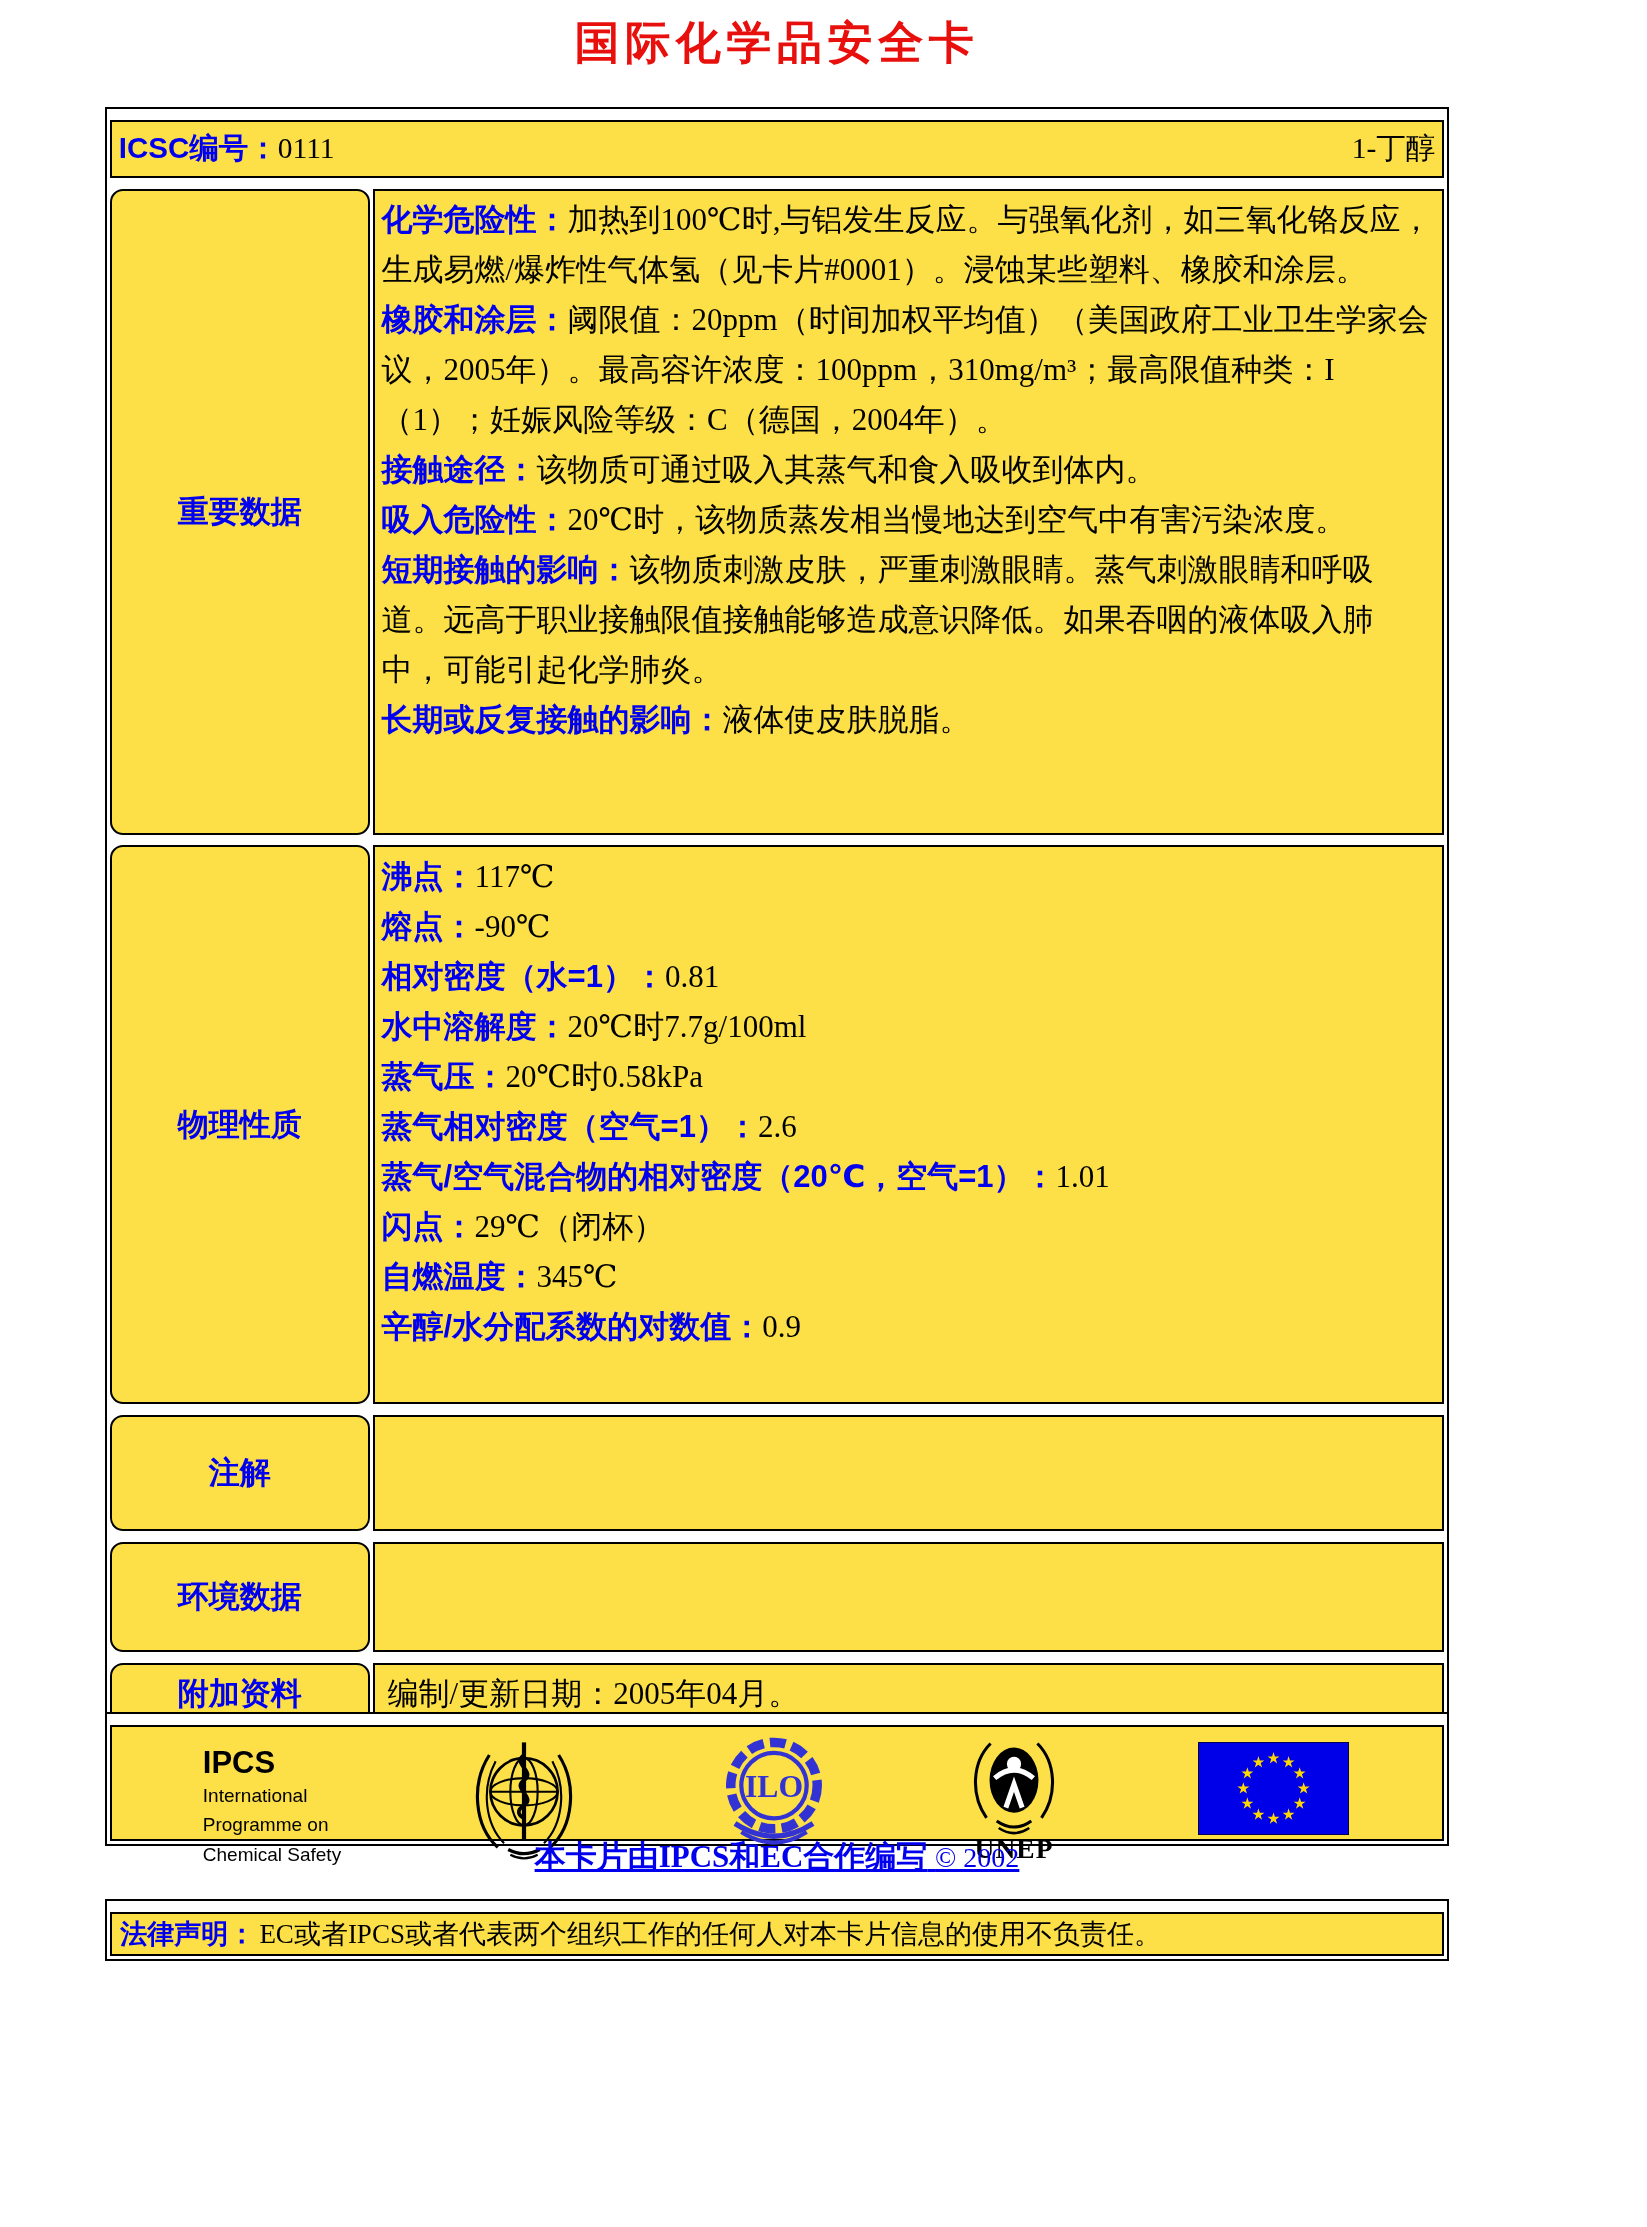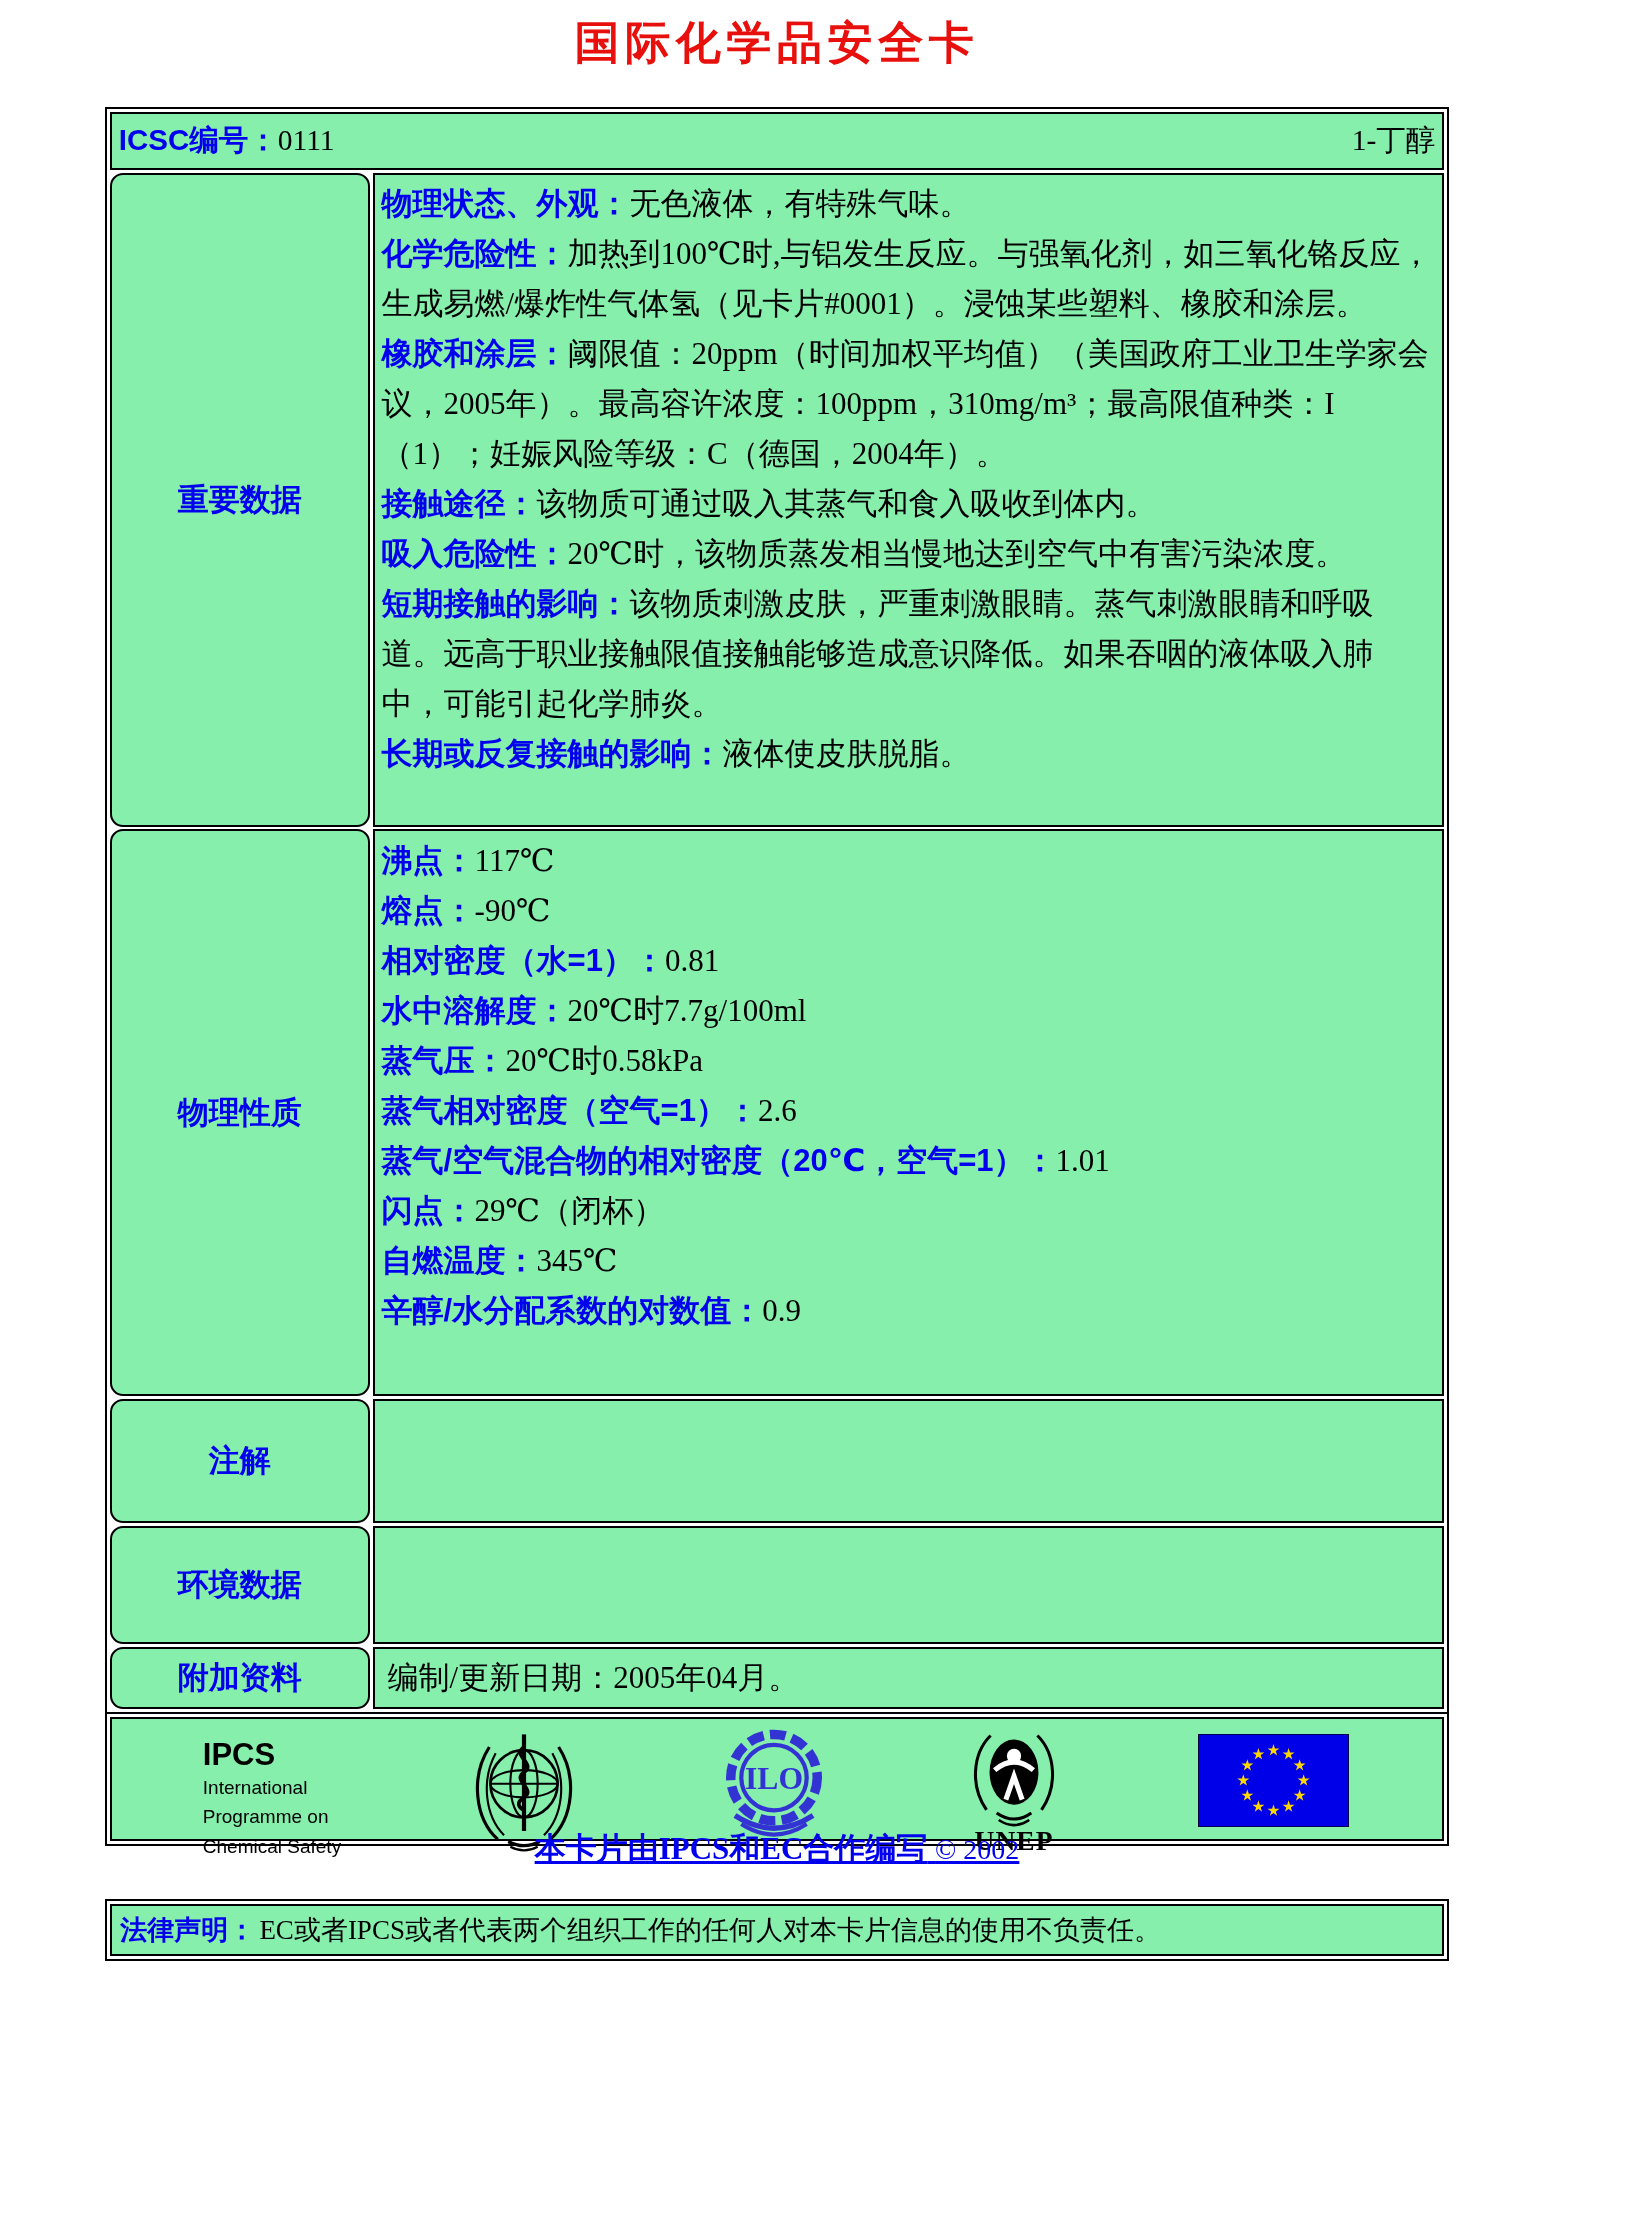--- a/index.html
+++ b/index.html
@@ -14,21 +14,21 @@
     text-align:center;font-size:45px;font-weight:bold;letter-spacing:5.6px;
     font-family:"Liberation Serif","DejaVu Serif",serif;
   }
   
   .tbl{
     position:absolute;left:105px;width:1344px;box-sizing:border-box;
     border:2.1px solid #000;background:#fff;padding:2.8px;
     display:flex;flex-direction:column;gap:2.8px;
   }
   .row{display:flex;gap:2.8px;}
-  .cell{border:2.1px solid #000;box-sizing:border-box;background:#86efac;}
+  .cell{border:2.1px solid #000;box-sizing:border-box;background:#fde047;margin-top:8px;}
   .full{flex:1;}
   
   .main{top:107px;}
   .header-cell{
     display:flex;justify-content:space-between;align-items:center;
     min-height:58px;padding:0 7px;font-size:29.5px;
   }
   .lbl{
     font-family:"Liberation Sans","DejaVu Sans",sans-serif;
     font-weight:bold;
@@ -80,21 +80,20 @@
         </span>
         <span>1-丁醇</span>
       </div>
     </div>
 
     <div class="row" style="min-height:654px">
       <div class="cell label-cell">
         <span class="row-label blue" style="color: rgb(0, 0, 238);">重要数据</span>
       </div>
       <div class="cell content-cell">
-          <p class="entry"><span class="lbl" style="color: rgb(0, 0, 238);">物理状态、外观：</span><span>无色液体，有特殊气味。</span></p>
           <p class="entry"><span class="lbl" style="color: rgb(0, 0, 238);">化学危险性：</span><span>加热到100℃时,与铝发生反应。与强氧化剂，如三氧化铬反应，生成易燃/爆炸性气体氢（见卡片#0001）。浸蚀某些塑料、橡胶和涂层。</span></p>
           <p class="entry"><span class="lbl" style="color: rgb(0, 0, 238);">橡胶和涂层：</span><span>阈限值：20ppm（时间加权平均值）（美国政府工业卫生学家会议，2005年）。最高容许浓度：100ppm，310mg/m³；最高限值种类：I（1）；妊娠风险等级：C（德国，2004年）。</span></p>
           <p class="entry"><span class="lbl" style="color: rgb(0, 0, 238);">接触途径：</span><span>该物质可通过吸入其蒸气和食入吸收到体内。</span></p>
           <p class="entry"><span class="lbl" style="color: rgb(0, 0, 238);">吸入危险性：</span><span>20℃时，该物质蒸发相当慢地达到空气中有害污染浓度。</span></p>
           <p class="entry"><span class="lbl" style="color: rgb(0, 0, 238);">短期接触的影响：</span><span>该物质刺激皮肤，严重刺激眼睛。蒸气刺激眼睛和呼吸道。远高于职业接触限值接触能够造成意识降低。如果吞咽的液体吸入肺中，可能引起化学肺炎。</span></p>
           <p class="entry"><span class="lbl" style="color: rgb(0, 0, 238);">长期或反复接触的影响：</span><span>液体使皮肤脱脂。</span></p>
         </div>
     </div>
 
     <div class="row" style="min-height:567px">

